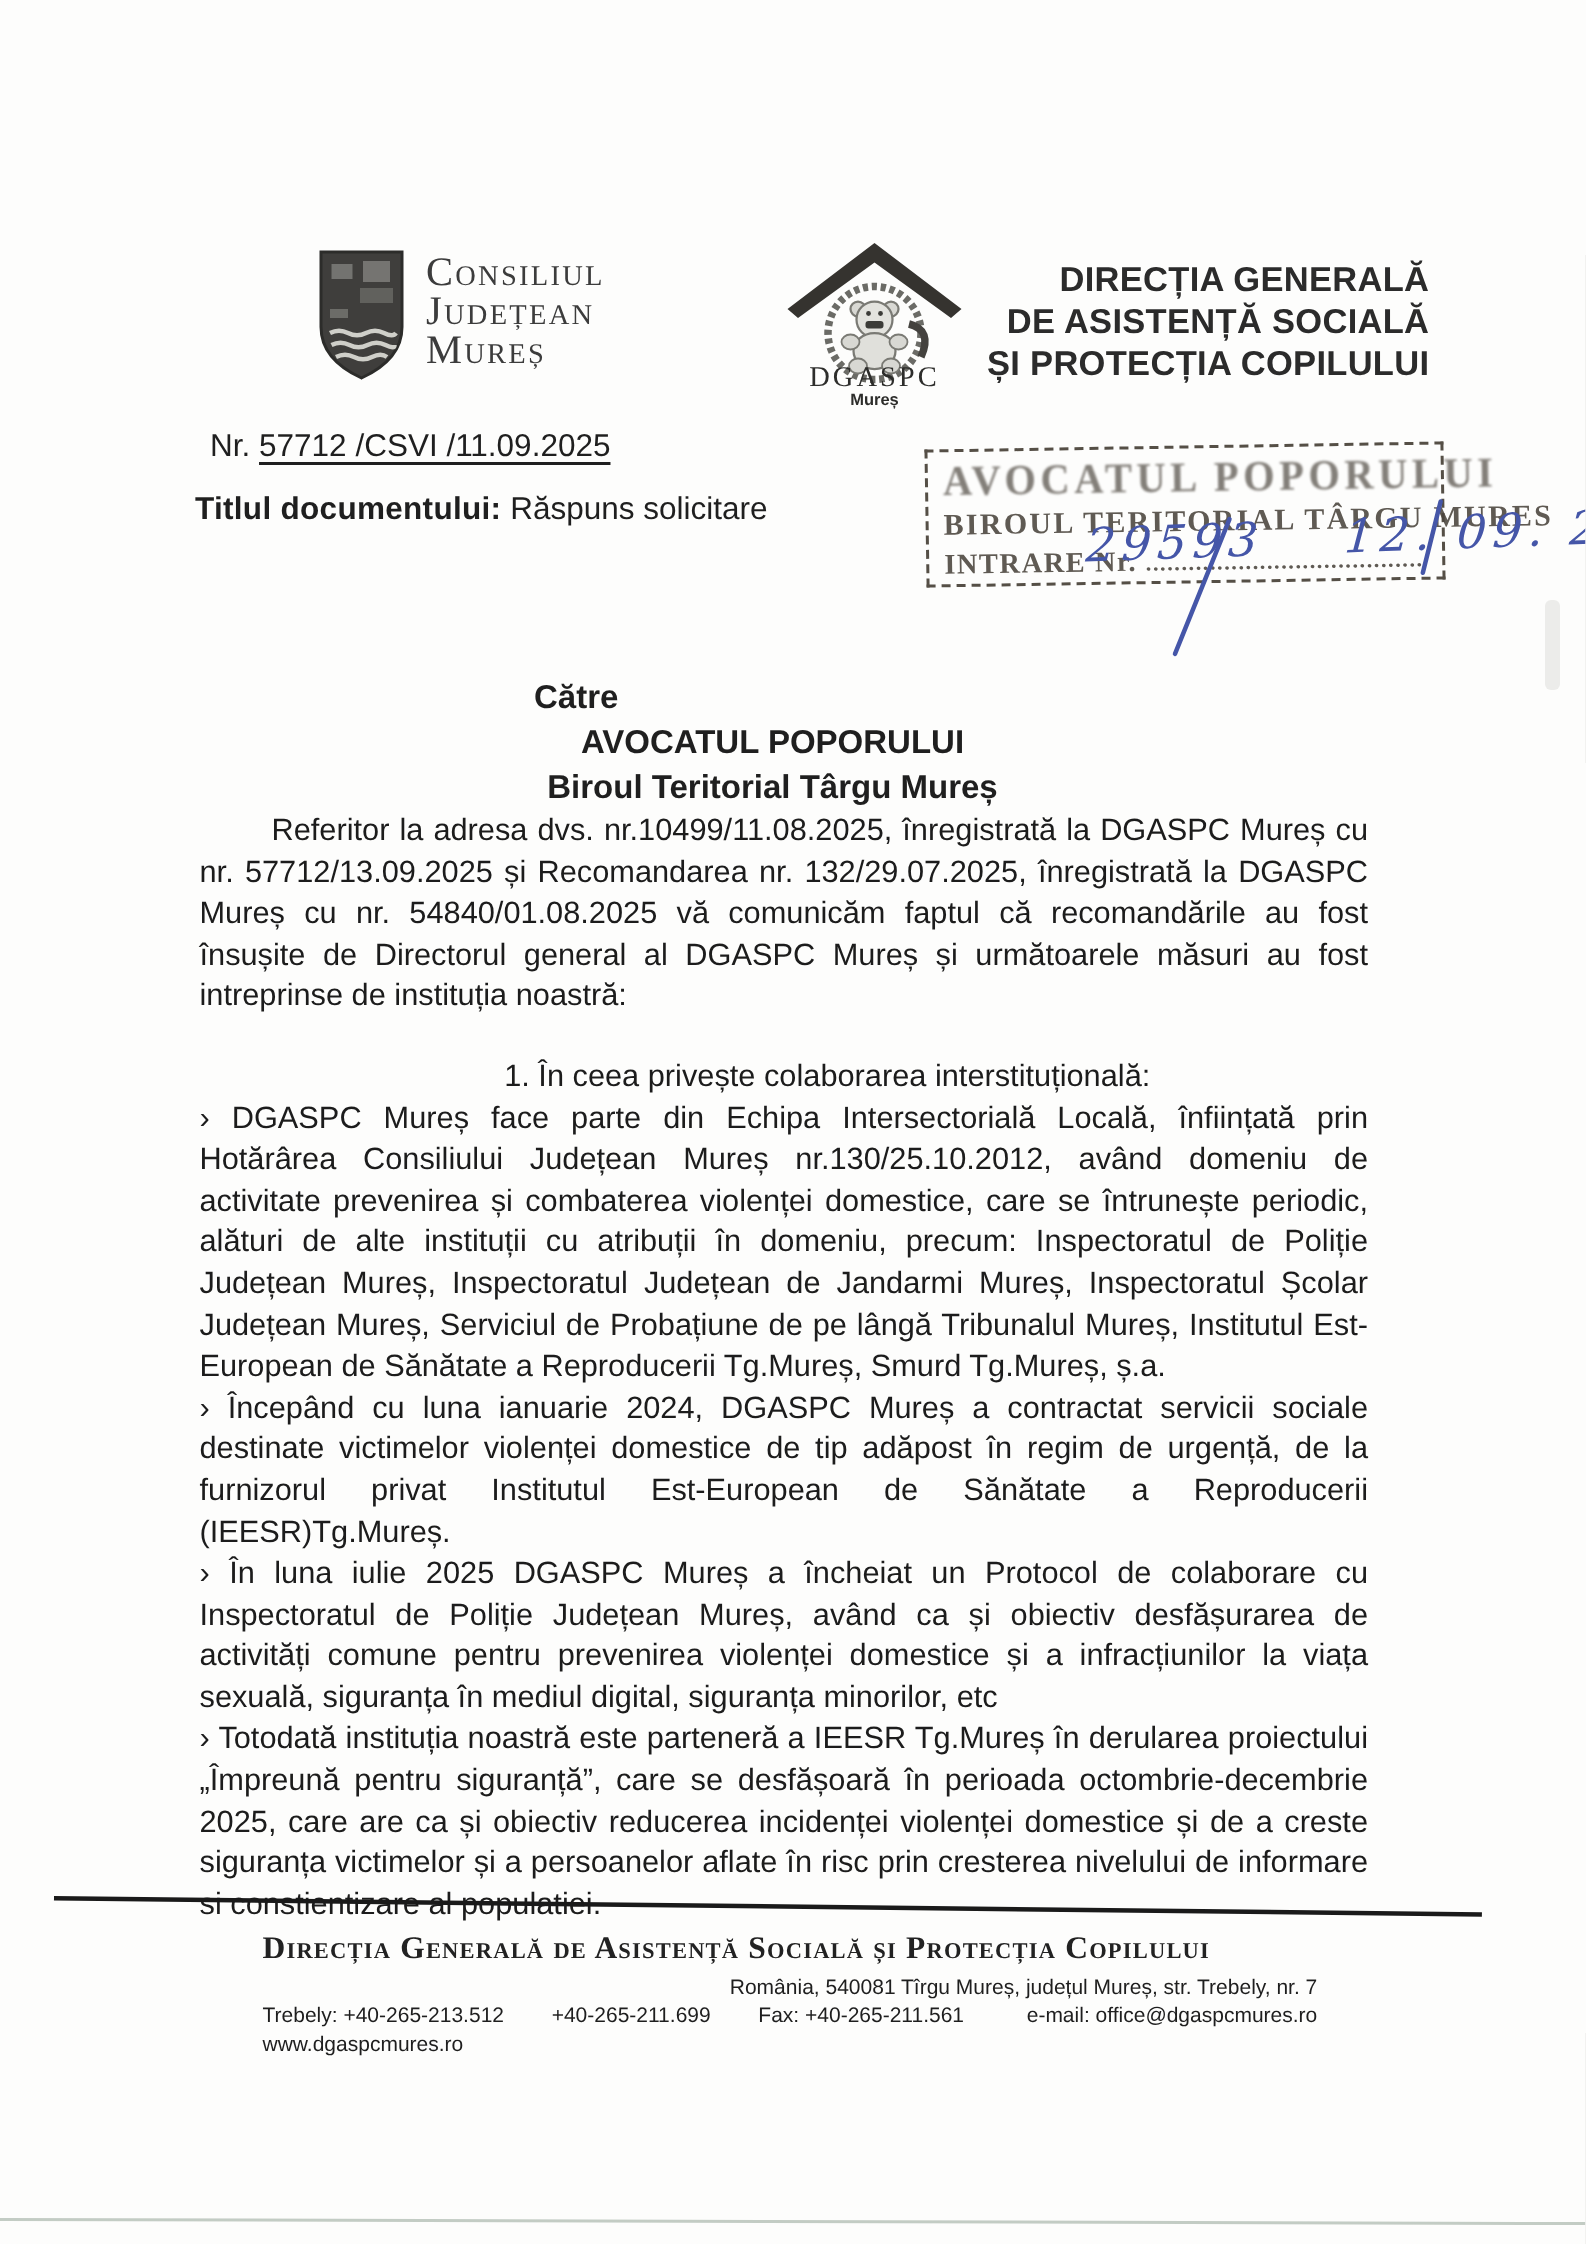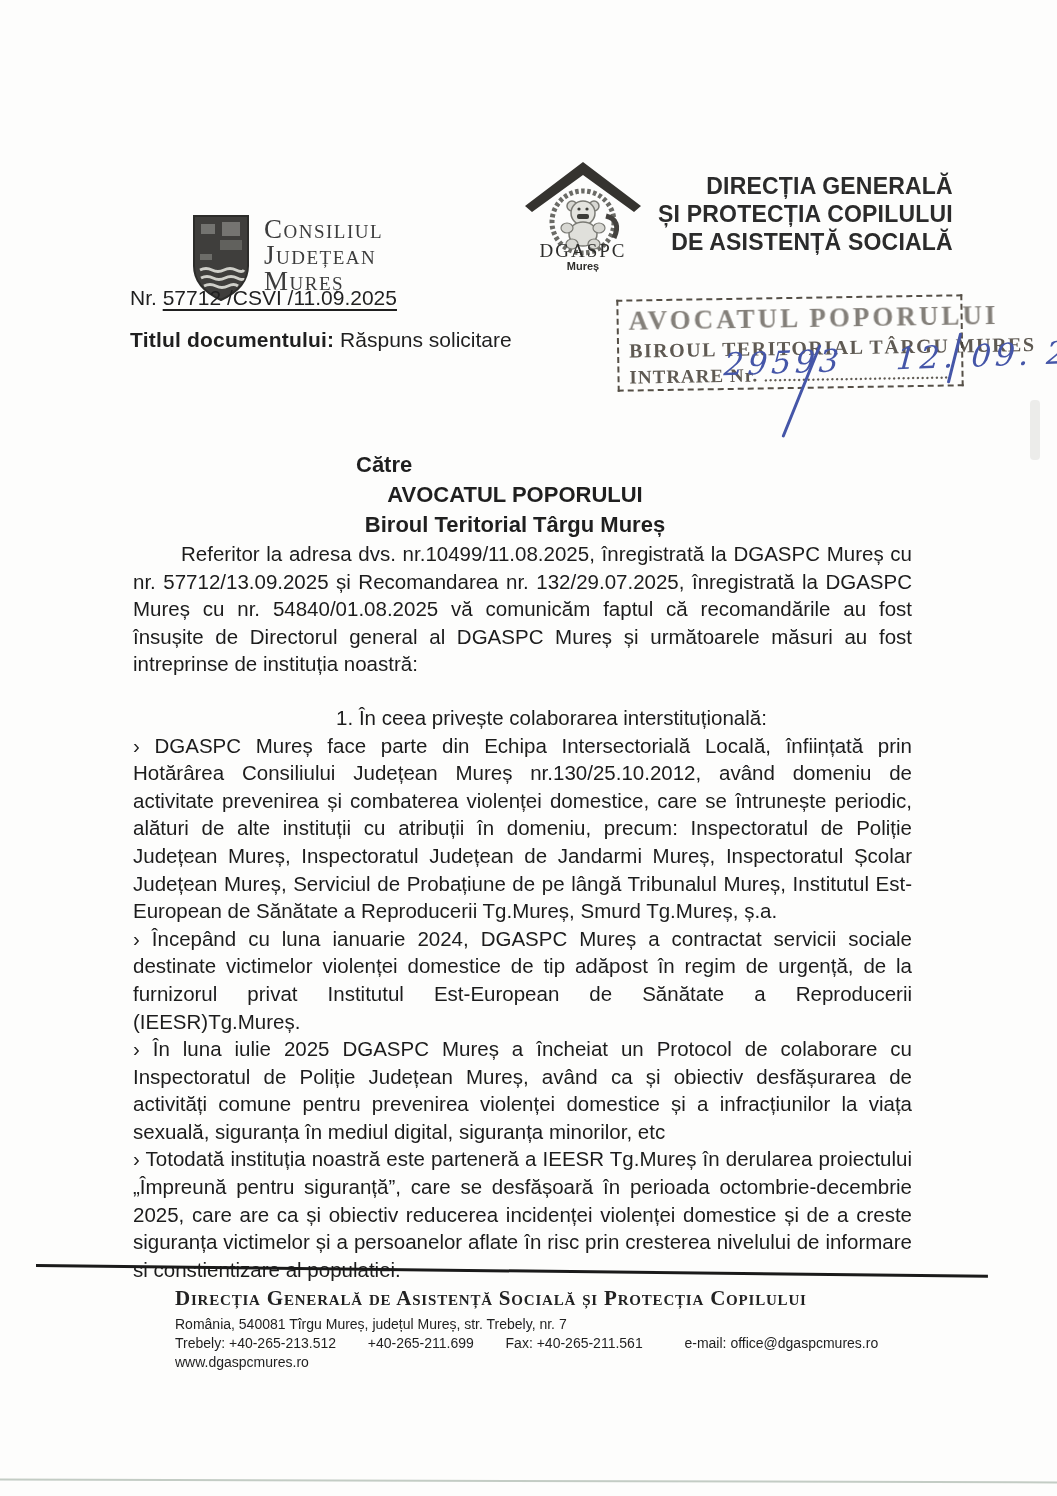--- a/index.html
+++ b/index.html
@@ -2,34 +2,34 @@
 <html><head>
 <meta charset="utf-8">
 <style>
   html,body{margin:0;padding:0;background:#e9e9e7;}
   .page{
     position:relative;width:1057px;height:1496px;margin:0 auto;
     background:#fdfdfc;overflow:hidden;
     font-family:"Liberation Sans", sans-serif;color:#1f1f1f;
   }
   
-  .cj-block{position:absolute;left:192px;top:166px;display:flex;gap:14px;margin-top:48px;}
+  .cj-block{position:absolute;left:212px;top:166px;display:flex;gap:14px;}
   .cj-shield svg{display:block;}
   .cj-name{
     font-family:"Liberation Serif", serif;font-variant:small-caps;
     font-size:27px;line-height:26px;letter-spacing:1.5px;color:#3c3c3c;
     padding-top:2px;
   }
   .dgaspc-block{position:absolute;left:522px;top:156px;display:flex;gap:14px;}
   .dgaspc-title{
     font-weight:bold;font-size:23px;line-height:28px;color:#2b2b2b;
     padding-top:16px;letter-spacing:0.2px;text-align:right;
   }
   
-  .meta-nr{position:absolute;left:130px;top:286px;font-size:21px;}
+  .meta-nr{position:absolute;left:140px;top:286px;font-size:21px;}
   .meta-nr .nr-val{text-decoration:underline;text-underline-offset:4px;}
   .meta-title{position:absolute;left:130px;top:328px;font-size:21px;}
   .meta-title b{letter-spacing:0.2px;}
   
   .stamp{
     position:absolute;left:617px;top:297px;width:346px;height:92px;
     border:2.5px dashed #554f46;transform:rotate(-0.9deg);
     padding:4px 10px 0 10px;box-sizing:border-box;
     font-family:"Liberation Serif", serif;color:#4a443c;
   }
@@ -72,21 +72,21 @@
     background:#1a1a1a;transform:rotate(0.65deg);transform-origin:left center;
   }
   .footer{position:absolute;left:175px;top:1286px;color:#2a2a2a;}
   .footer-org{
     font-family:"Liberation Serif", serif;font-variant:small-caps;
     font-size:21px;font-weight:600;letter-spacing:0.8px;color:#222;
   }
   .footer-addr,.footer-contact,.footer-web{
     font-size:14px;font-weight:500;line-height:19px;color:#1e1e1e;
   }
-  .footer-addr{margin-top:4px;}
+  .footer-addr{margin-top:4px;text-align:right;}
   .footer-contact .sep{display:inline-block;width:24px;}
   .footer-contact .sep2{display:inline-block;width:34px;}
   .scan-bottom-line{
     position:absolute;left:0;top:1480px;width:1057px;height:2px;
     background:#c3ccc4;transform:rotate(0.15deg);
   }
   .scan-smudge{position:absolute;background:#ececea;border-radius:50%;}
 </style>
 </head>
 <body>
@@ -129,22 +129,22 @@
         <ellipse cx="77" cy="72" rx="6" ry="5" fill="#d8d8d3" stroke="#7a7a74" stroke-width="1.2"></ellipse>
         <ellipse cx="50" cy="88" rx="6" ry="5" fill="#d8d8d3" stroke="#7a7a74" stroke-width="1.2"></ellipse>
         <ellipse cx="72" cy="88" rx="6" ry="5" fill="#d8d8d3" stroke="#7a7a74" stroke-width="1.2"></ellipse>
         <path d="M84 60 Q100 64 92 82" fill="none" stroke="#44423e" stroke-width="5"></path>
         <text x="61" y="101" text-anchor="middle" font-family="Liberation Serif, serif" font-size="19" letter-spacing="2" fill="#2d2d2b">DGASPC</text>
         <text x="61" y="114" text-anchor="middle" font-family="Liberation Sans, sans-serif" font-weight="bold" font-size="11" fill="#2d2d2b">Mureș</text>
       </svg>
     </span>
     <div class="dgaspc-title">
       <div>DIRECȚIA GENERALĂ</div>
+      <div>DE ASISTENȚĂ SOCIALĂ</div>
       <div>ȘI PROTECȚIA COPILULUI</div>
-      <div>DE ASISTENȚĂ SOCIALĂ</div>
     </div>
   </div>
 
   <div class="meta-nr">
     <span>Nr.</span>
     <span class="nr-val">57712 /CSVI /11.09.2025</span>
   </div>
   <div class="meta-title">
     <b>Titlul documentului:</b>
     <span>Răspuns solicitare</span>

